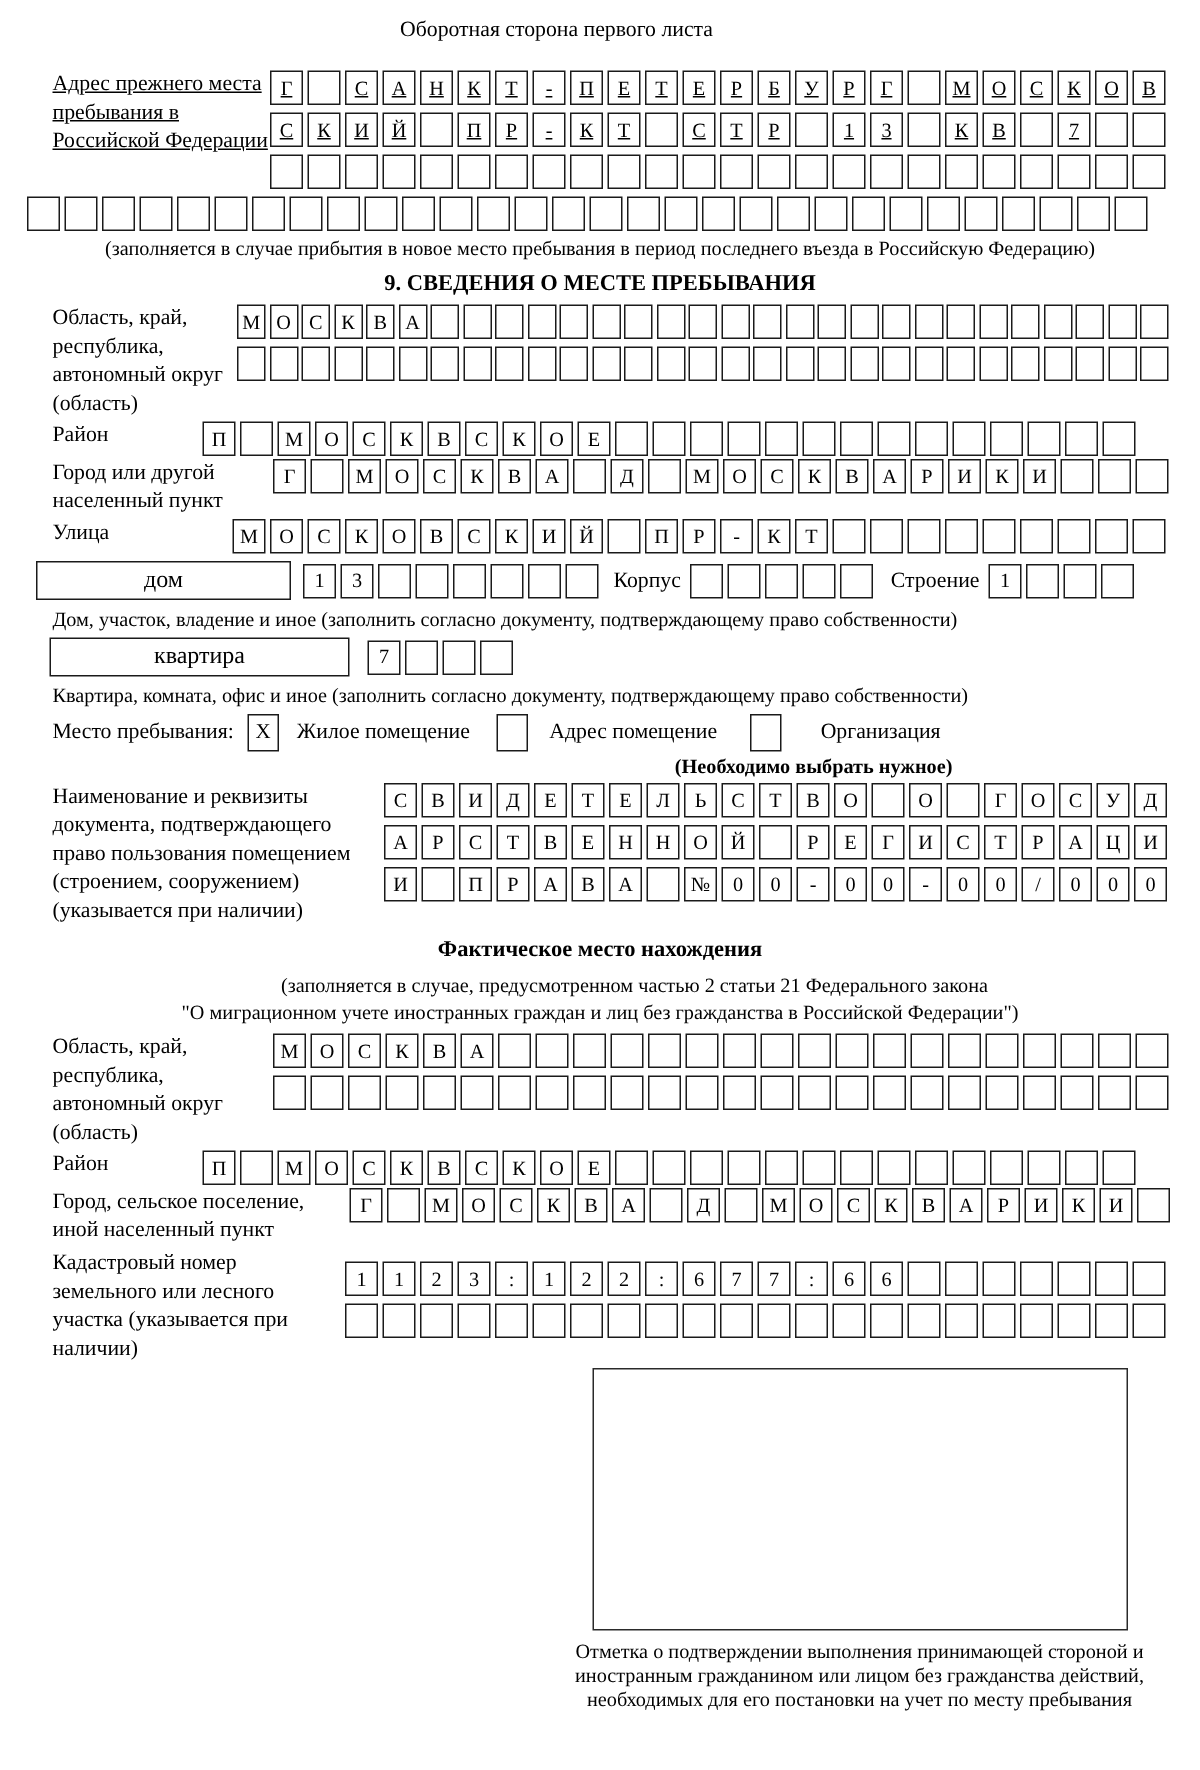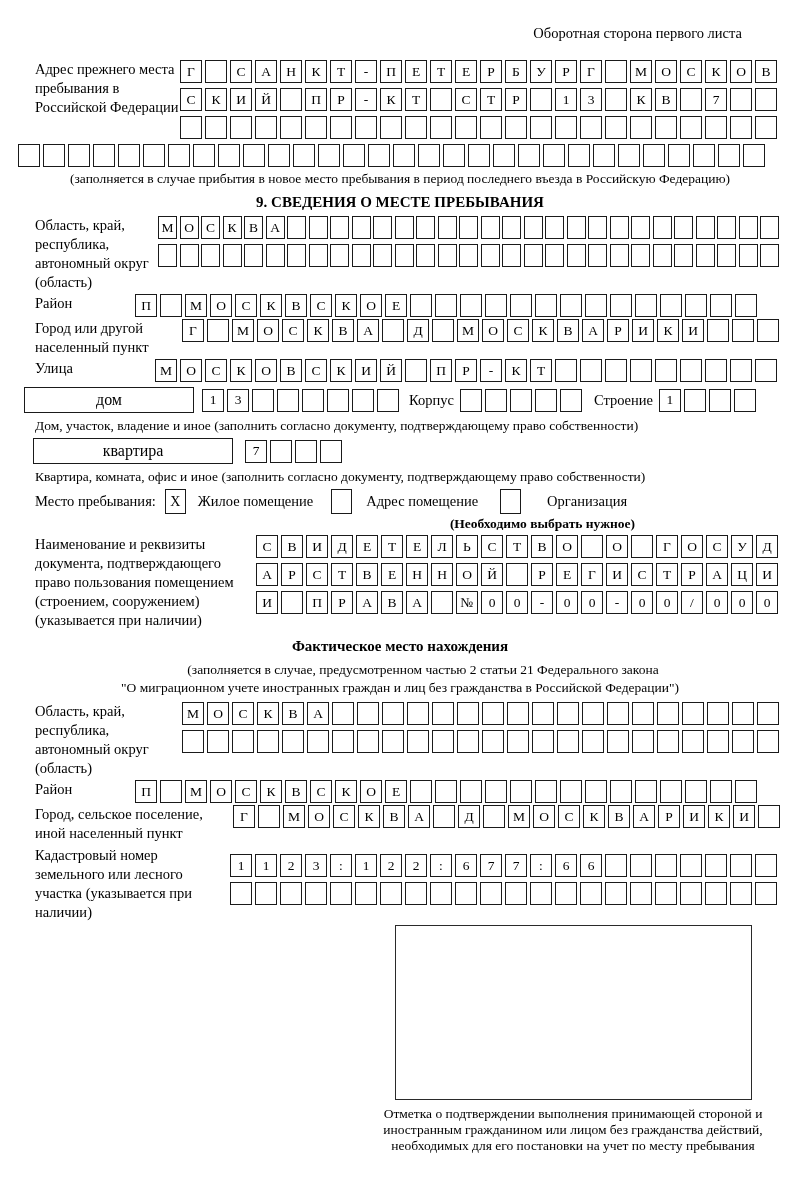--- a/index.html
+++ b/index.html
@@ -1,18 +1,18 @@
 <!DOCTYPE html>
 <html><head>
 <meta charset="utf-8">
 <style>
   html,body{margin:0;padding:0;background:#fff;}
   .page{position:relative;width:800px;height:1180px;background:#fff;color:#000;
         font-family:"Liberation Serif","DejaVu Serif",serif;overflow:hidden;}
-  .toprow{text-align:right;padding:25px 58px 0 0;font-size:14.5px;}
+  .toprow{text-align:center;padding:12px 58px 0 0;font-size:14.5px;}
   .row{display:flex;align-items:flex-start;}
   .row.vcenter{align-items:center;}
   .lbl{font-size:14.5px;line-height:19px;flex:none;}
   .grid{display:flex;gap:3px;flex:none;}
   .cell{box-sizing:border-box;flex:none;width:22px;height:23px;border:1.4px solid #1a1a1a;
         display:flex;align-items:center;justify-content:center;font-size:13.5px;background:#fff;}
   .grid.sm{gap:2.5px;}
   .grid.sm .cell{width:19px;}
   .gridcol > .grid + .grid{margin-top:5px;}
   .center{text-align:center;}
@@ -27,21 +27,21 @@
          margin:3px 0 0 395px;background:#fff;}
   .stampnote{width:430px;margin:6px 0 0 358px;}
 </style>
 </head>
 <body>
 
 <div class="page">
 
   <div class="toprow">Оборотная сторона первого листа</div>
 
-  <div class="row" style="margin:18px 0 0 35px;">
+  <div class="row" style="margin:18px 0 0 35px;text-decoration:underline;">
     <div class="lbl" style="width:145px;">Адрес прежнего места пребывания в Российской Федерации</div>
     <div class="gridcol">
       <div class="grid">
           <span class="cell">Г</span>
           <span class="cell"></span>
           <span class="cell">С</span>
           <span class="cell">А</span>
           <span class="cell">Н</span>
           <span class="cell">К</span>
           <span class="cell">Т</span>

